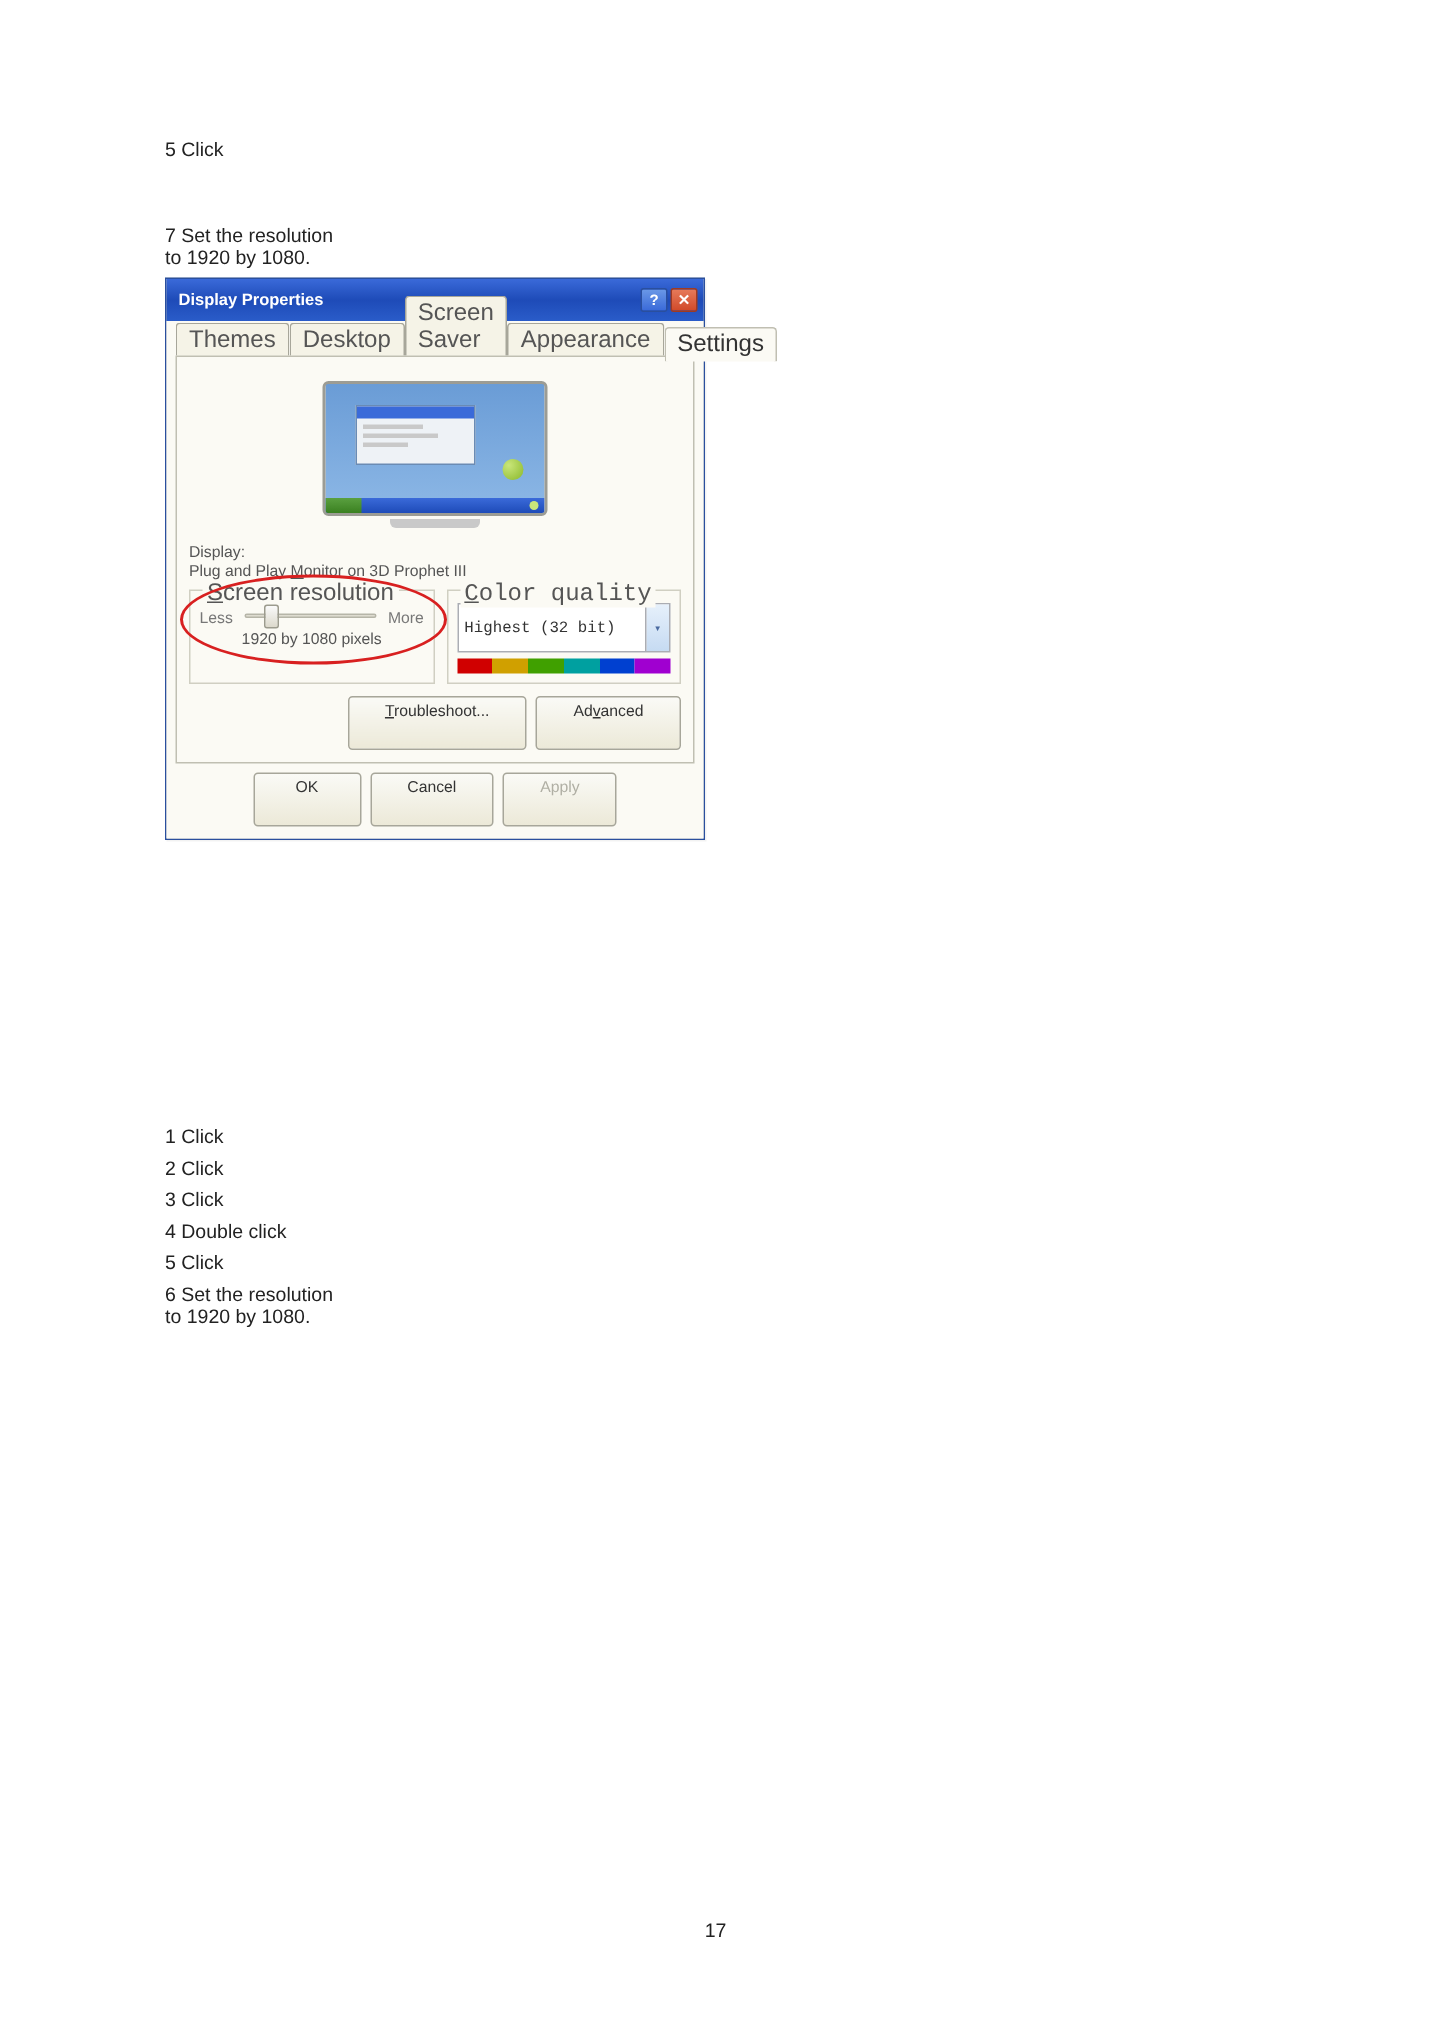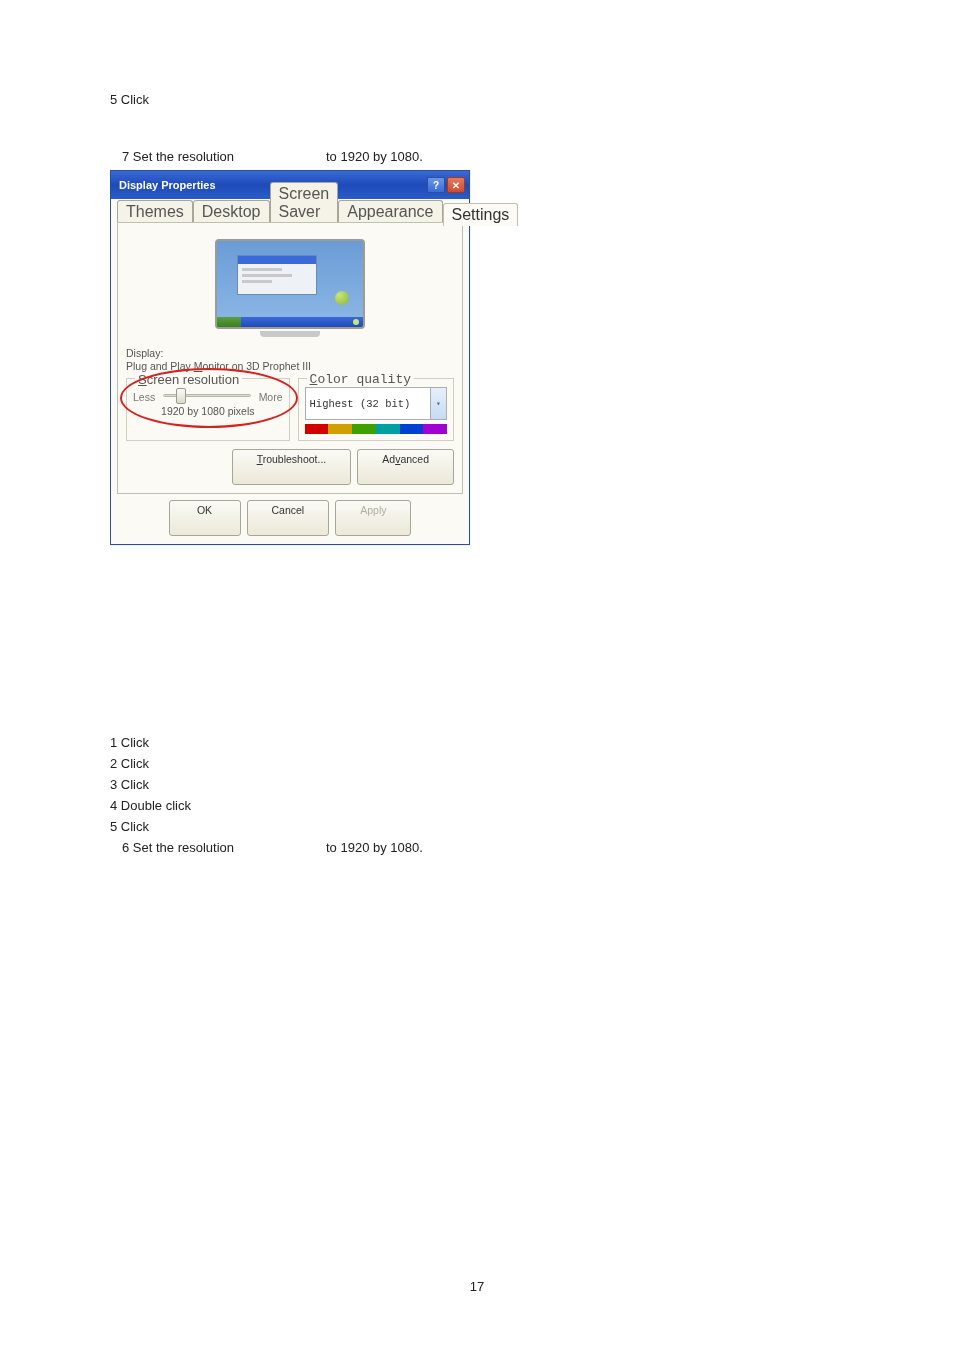--- a/index.html
+++ b/index.html
@@ -15,21 +15,22 @@
   }
   .content {
     padding: 92px 110px 0 110px;
   }
   .step-line {
     margin: 0 0 6px 0;
     font-size: 13px;
   }
   .step-row {
     display: flex;
-    margin: 0 0 6px 12px;
+    margin: 0 0 6px 0;
+    flex-direction: column;
   }
   .step-left { width: 204px; }
   .step-right { }
   .gap1 { height: 36px; }
   .reslabel { white-space: pre; }
 
   
   .dialog {
     width: 360px;
     border: 1px solid #2a4f9e;
@@ -157,21 +158,21 @@
     background: #FBFAF4;
   }
   .pane.left { flex: 1.05; }
   .pane.right { flex: 1; font-family: Liberation Mono, monospace; }
   .pane .legend {
     position: absolute;
     top: -7px;
     left: 8px;
     background: #FBFAF4;
     padding: 0 3px;
-    font-size: 13px;
+    font-size: 16px;
     color: #555;
   }
   .pane .legend u { text-decoration: underline; }
 
   
   .highlight-oval {
     position: absolute;
     border: 2px solid #d82020;
     border-radius: 50%;
     pointer-events: none;

